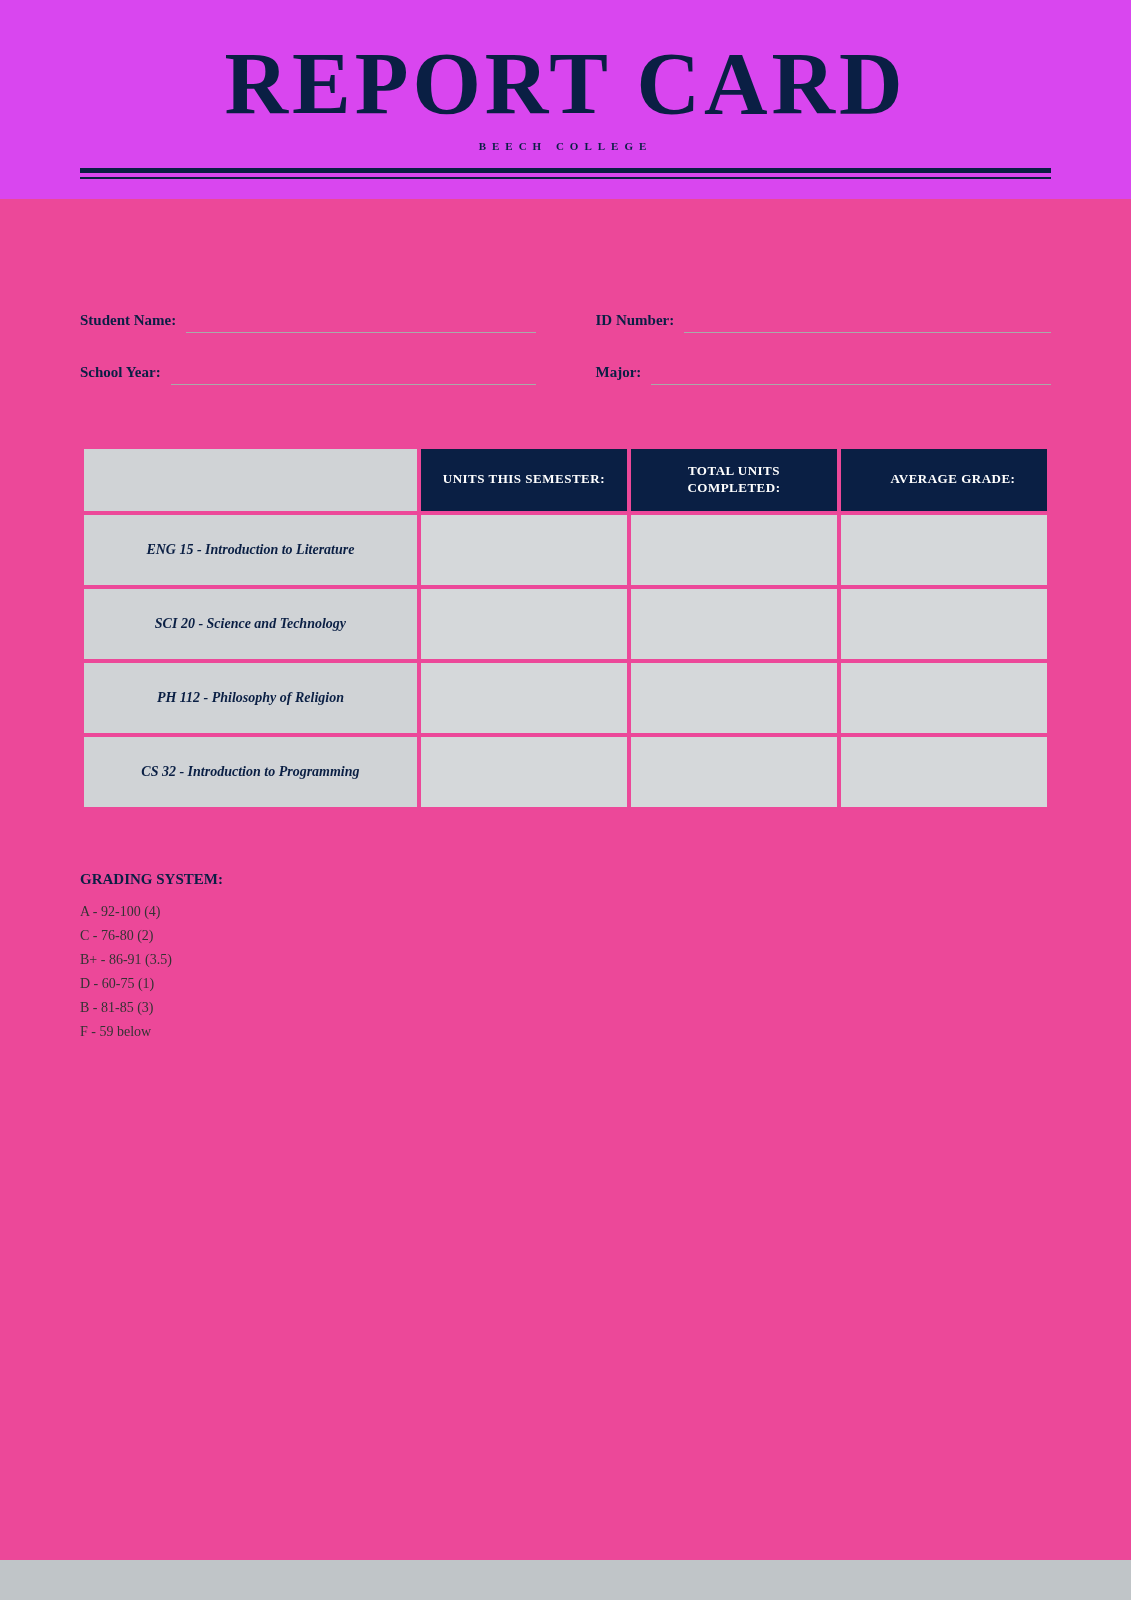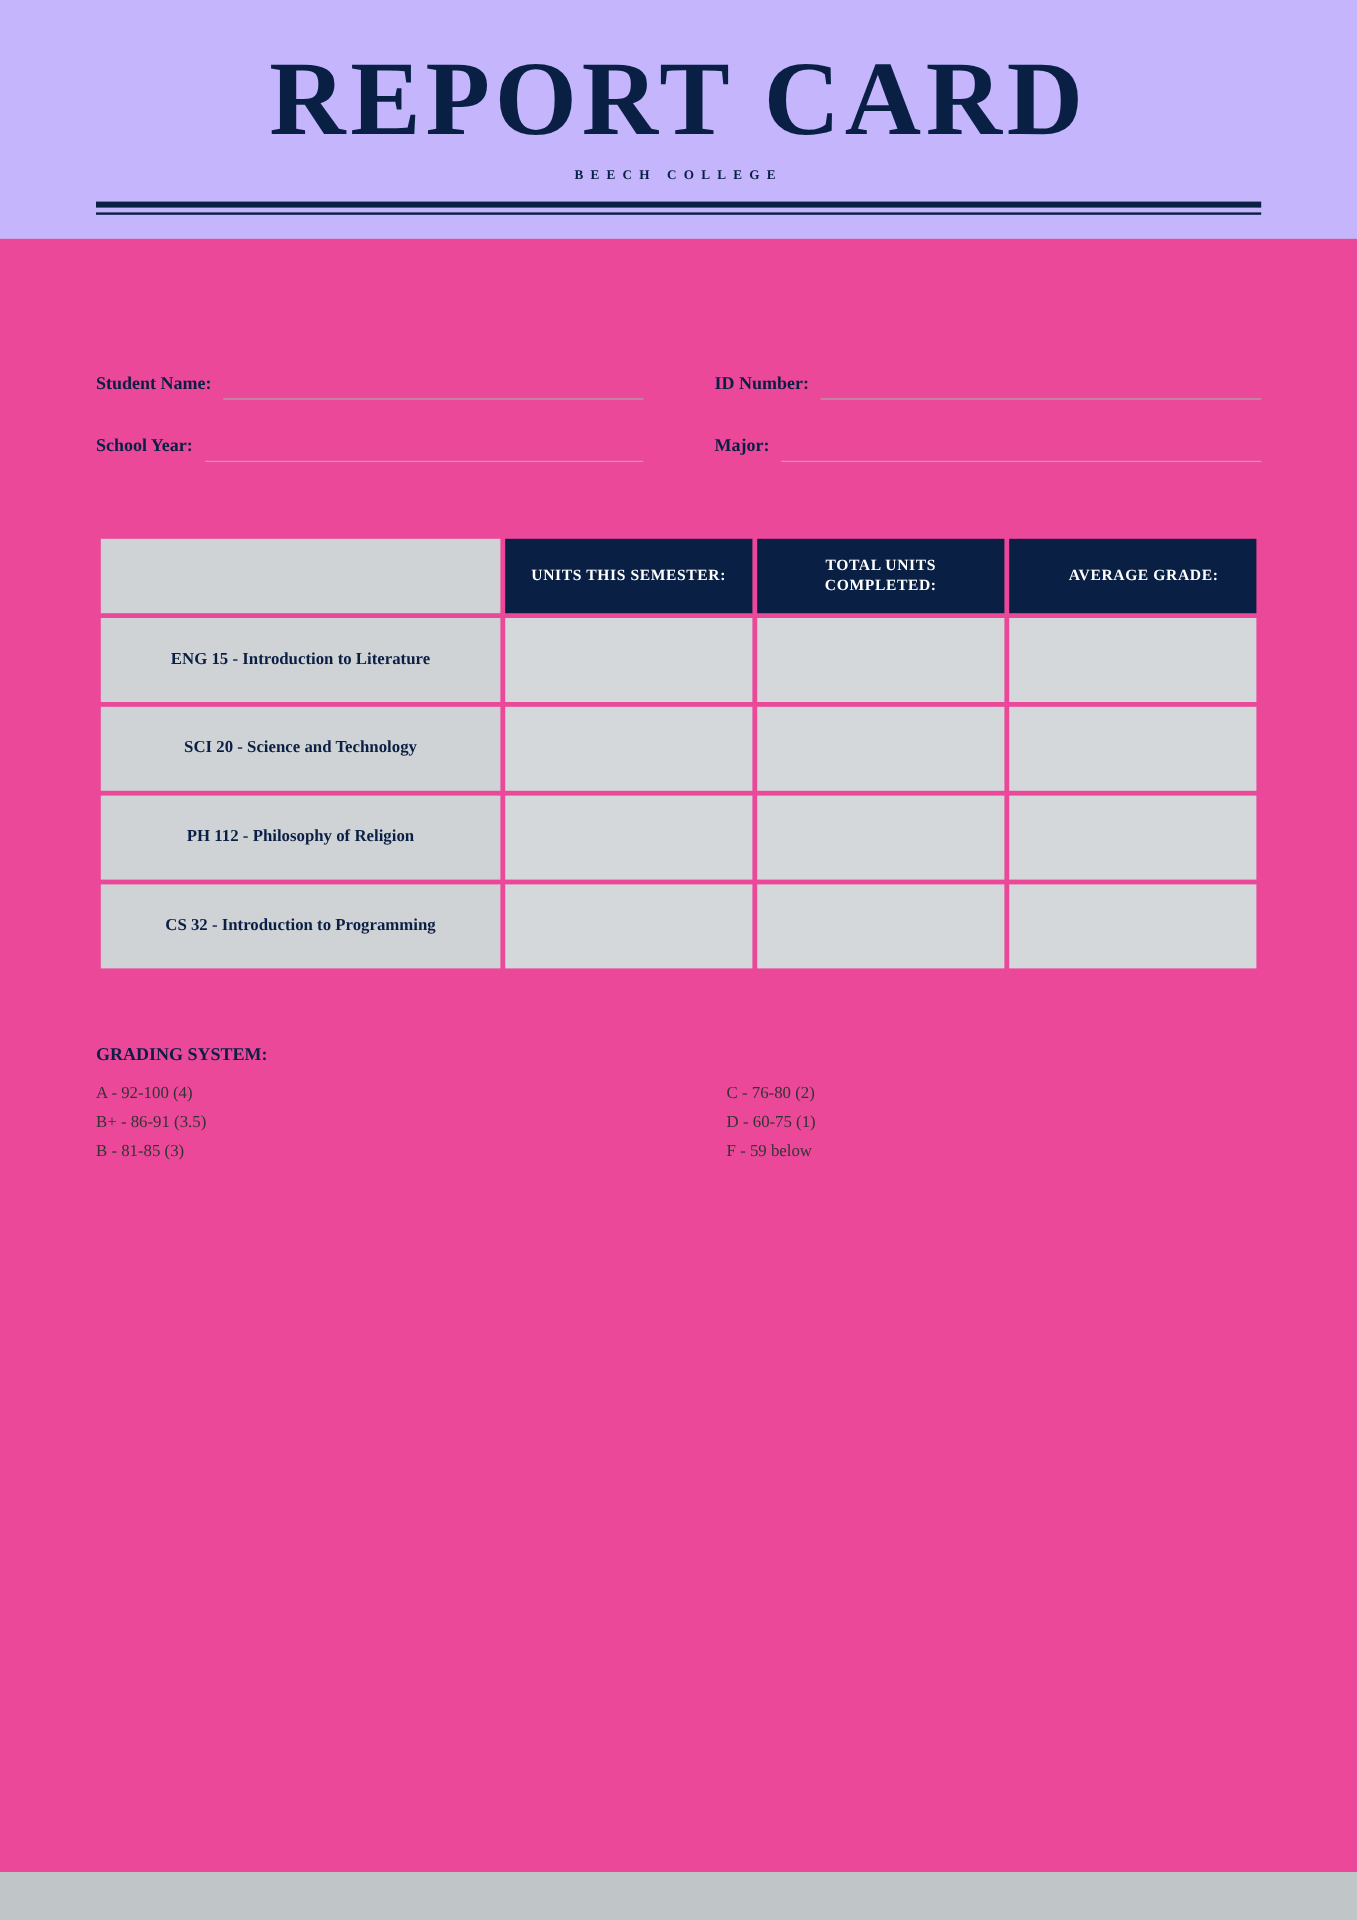--- a/index.html
+++ b/index.html
@@ -11,21 +11,21 @@
     body {
       width: 1131px;
       min-height: 1600px;
       background-color: #d0d5d8;
       font-family: 'Georgia', serif;
       display: flex;
       flex-direction: column;
     }
 
     .header-section {
-      background-color: #c4b5fd;
+      background-color: #d946ef;
       padding: 40px 80px 20px 80px;
       text-align: center;
     }
 
     .report-card-title {
       font-size: 88px;
       font-weight: 900;
       color: #0a1f44;
       letter-spacing: 4px;
       font-family: 'Georgia', serif;
@@ -115,20 +115,21 @@
       letter-spacing: 0.5px;
       line-height: 1.3;
       text-transform: uppercase;
     }
 
     .grades-table td {
       background-color: #d5d8da;
       padding: 20px 2px;
       text-align: center;
       height: 70px;
+      font-style: italic;
     }
 
     .course-name-cell {
       background-color: #d0d3d6 !important;
       text-align: center !important;
       font-weight: bold;
       color: #0a1f44;
       font-size: 14px;
       line-height: 1.4;
     }
@@ -143,21 +144,21 @@
 
     .grading-title {
       font-size: 15px;
       font-weight: bold;
       color: #0a1f44;
       margin-bottom: 16px;
     }
 
     .grading-grid {
       display: grid;
-      grid-template-columns: 1fr 1fr;
+      grid-template-columns: 1fr;
       gap: 8px 80px;
     }
 
     .grading-item {
       font-size: 14px;
       color: #333;
     }
 
     .footer-bar {
       background-color: #c0c5c8;

